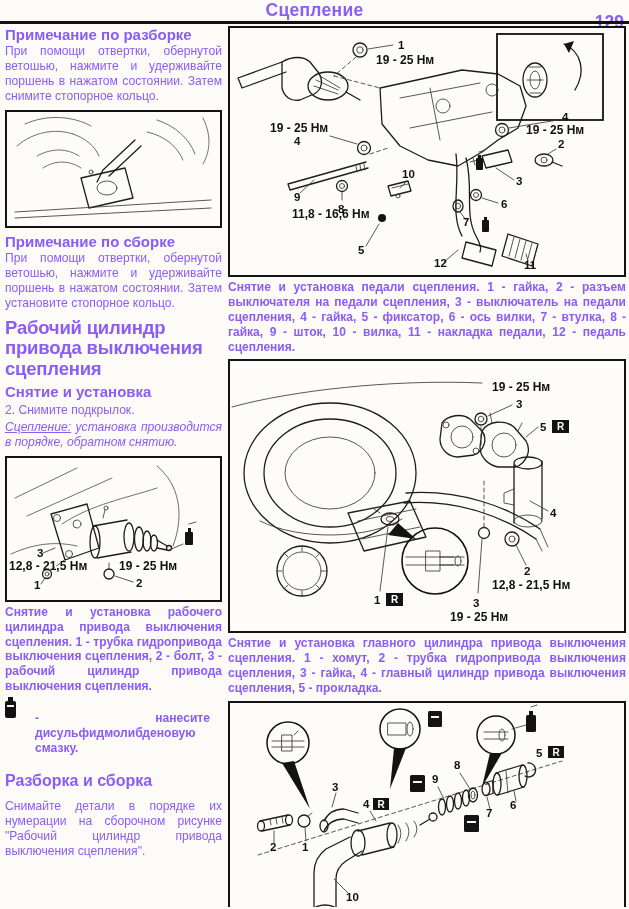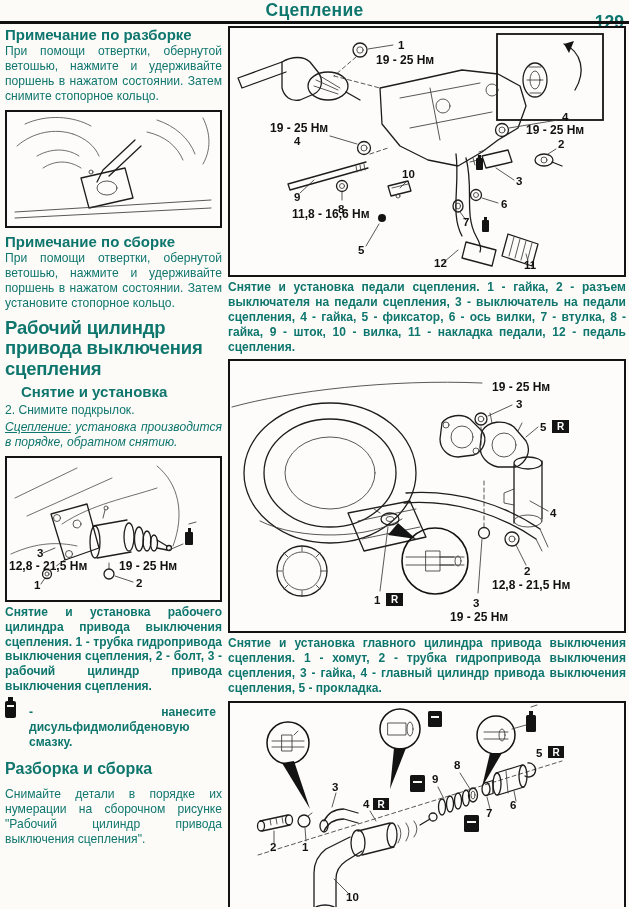--- a/index.html
+++ b/index.html
@@ -1,44 +1,44 @@
 <!DOCTYPE html>
 <html><head>
 <meta charset="utf-8">
 <style>
   html,body{margin:0;padding:0;background:#e8e6e2;}
   .page{
-    position:relative;width:629px;height:909px;background:#fcfbf8;color:#0f766e;
+    position:relative;width:629px;height:909px;background:#fcfbf8;color:#8b5cf6;
     font-family:"Liberation Sans",sans-serif;overflow:hidden;margin:0 auto;
   }
   
   .hdr-title{position:absolute;top:0;left:0;right:0;text-align:center;font-size:17.5px;font-weight:bold;letter-spacing:.3px;}
   .hdr-page{position:absolute;top:12px;right:5px;font-size:17.5px;font-weight:bold;text-align:center;}
   .hdr-rule{position:absolute;top:21px;left:0;width:629px;border-top:3px solid #111;}
   
   .col-left{position:absolute;left:5px;top:26px;width:217px;height:881px;overflow:hidden;}
   .col-right{position:absolute;left:228px;top:26px;width:398px;height:881px;overflow:hidden;}
   
   h3.note-h{margin:0 0 1px 0;font-size:15px;}
   p.body{margin:0 0 6px 0;font-size:12.1px;line-height:1.24;text-align:justify;}
   h1.big{margin:7px 0 4px 0;font-size:18.5px;line-height:1.1;letter-spacing:-.2px;}
-  h2.sub{margin:0 0 3px 16px;font-size:15px;}
+  h2.sub{margin:0 0 3px 0;font-size:15px;}
   h2.mid{margin:5px 0 9px 0;font-size:16px;}
   p.note{margin:2px 0 6px 0;font-size:12.1px;line-height:1.24;font-style:italic;text-align:justify;}
   p.note .nlbl{text-decoration:underline;}
   p.caption{margin:3px 0 5px 0;font-size:12px;line-height:1.24;font-weight:bold;text-align:justify;}
   
   .figbox{border:2.2px solid #131313;position:relative;background:#fdfcfa;}
   .photobox{border:2.2px solid #131313;margin:4px 0 5px 0;background:#fdfcfa;}
   
   .grease-row{display:flex;align-items:flex-start;gap:7px;margin:2px 0 4px 0;}
   .bottle{flex:0 0 auto;width:11px;height:17px;background:#111;border-radius:2px;position:relative;margin-top:2px;}
   .bottle::before{content:"";position:absolute;top:-4px;left:3px;width:5px;height:4px;background:#111;}
   .bottle::after{content:"";position:absolute;top:4px;left:2px;width:7px;height:2px;background:#f7f6f3;}
-  .grease-row p{margin:6px;font-size:12.1px;font-weight:bold;line-height:1.22;text-align:justify;}
+  .grease-row p{margin:12px;font-size:12.1px;font-weight:bold;line-height:1.22;text-align:justify;}
   
   svg text{font-family:"Liberation Sans",sans-serif;}
   .ln{fill:none;stroke:#1d1d1d;stroke-width:1.3;stroke-linecap:round;stroke-linejoin:round;}
   .thin{fill:none;stroke:#3a3a3a;stroke-width:.85;stroke-linecap:round;}
   .sketch{fill:none;stroke:#4a4a4a;stroke-width:.8;stroke-linecap:round;}
   .dash{stroke-dasharray:4 3;}
   .lbl{font-size:11.5px;font-weight:bold;fill:#111;}
   .trq{font-size:12px;font-weight:bold;fill:#111;}
   .fillb{fill:#131313;stroke:none;}
   .badge{fill:#131313;}

